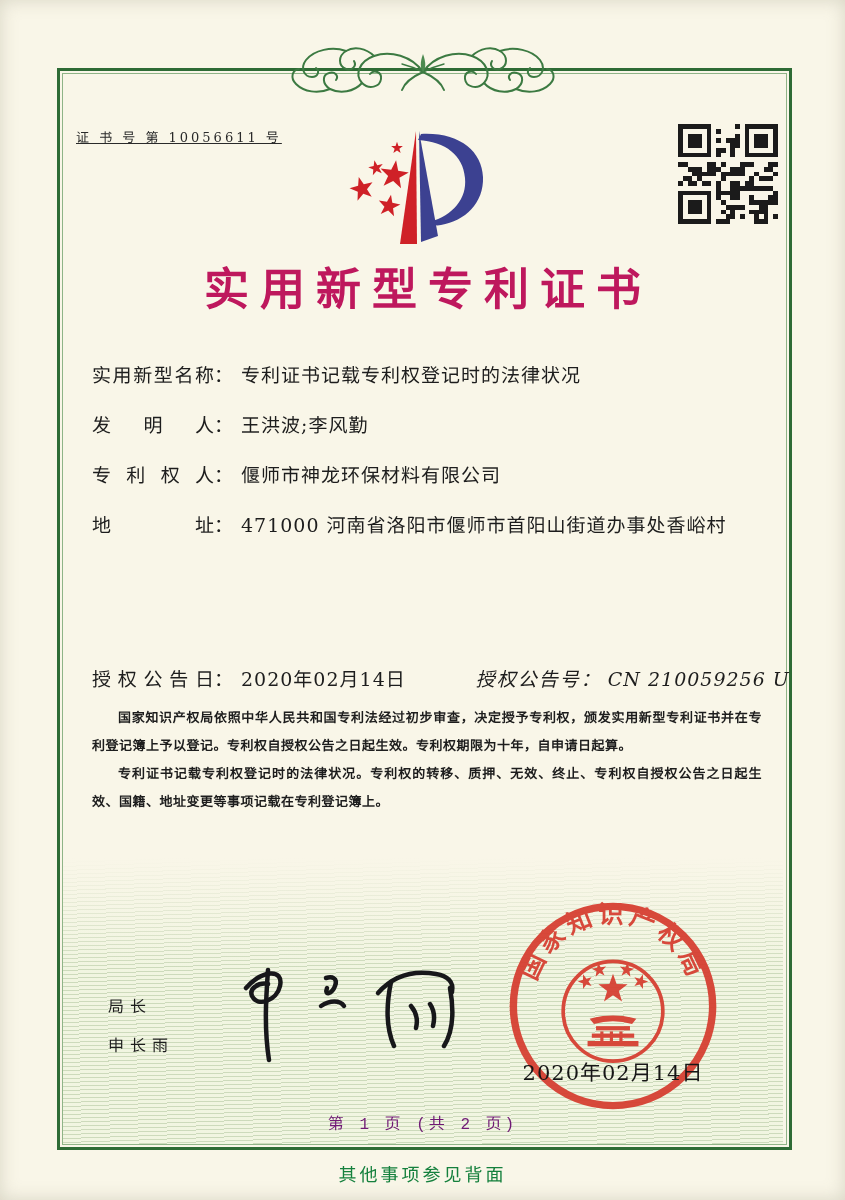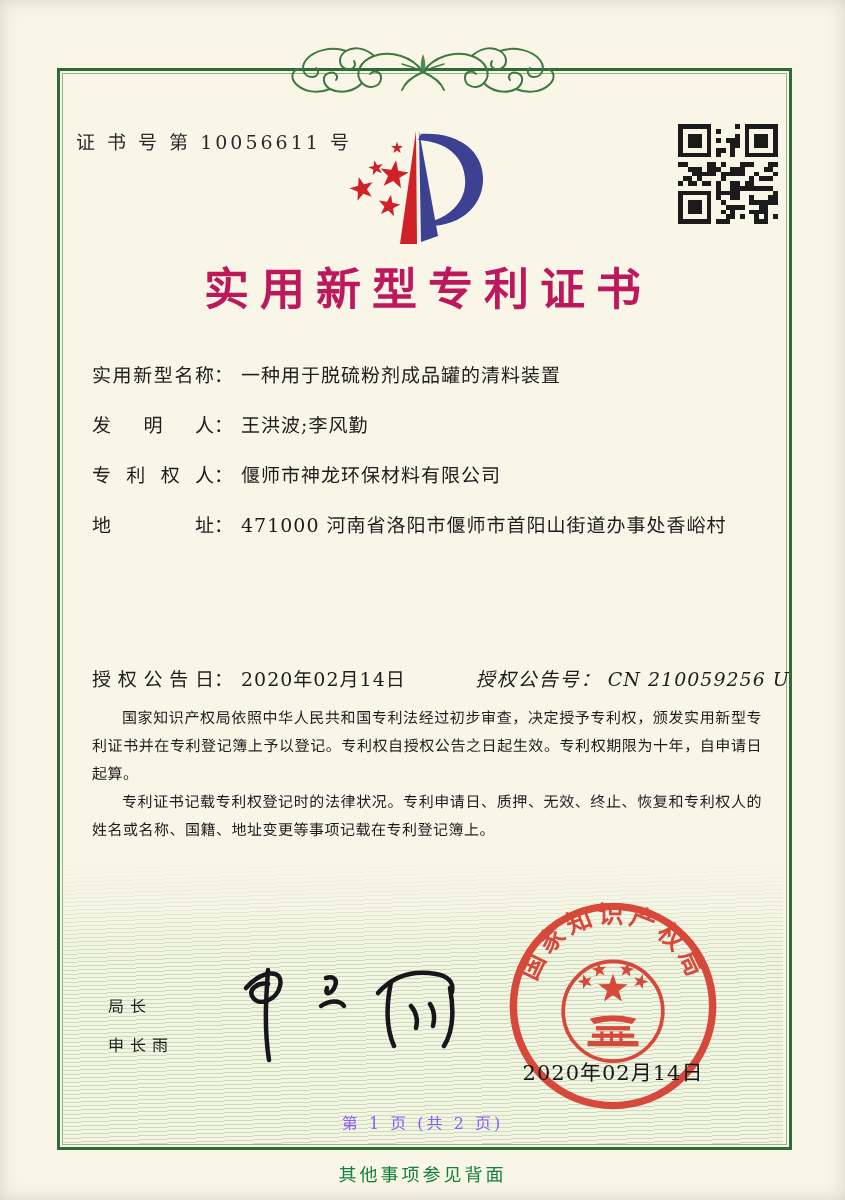--- a/index.html
+++ b/index.html
@@ -28,21 +28,21 @@
         rgba(168,195,150,.55) 0px, rgba(168,195,150,.55) 1px,
         rgba(240,245,224,.9) 1px, rgba(240,245,224,.9) 4px);
   }
   .wavefade{
     position:absolute;left:0;top:0;width:100%;height:110px;
     background:linear-gradient(#f9f6e8, rgba(249,246,232,0));
   }
   
   .certno{
     position:absolute;left:76px;top:127px;
-    font-size:19px;letter-spacing:3px;color:#2a2a2a;
+    font-size:13px;letter-spacing:3px;color:#2a2a2a;text-decoration:underline;
   }
   .logo{position:absolute;left:349px;top:129px;width:145px;height:122px;}
   .qr{position:absolute;left:678px;top:124px;width:100px;height:100px;}
   .title{
     position:absolute;left:0;right:0;top:253px;margin:0;
     text-align:center;font-size:45px;font-weight:bold;
     letter-spacing:11px;text-indent:11px;color:#be185d;
   }
   
   .fields{position:absolute;left:92px;top:362px;width:690px;}
@@ -53,35 +53,35 @@
     letter-spacing:0;
   }
   .fcolon{display:inline-block;margin-right:8px;}
   .fvalue{letter-spacing:1px;}
   .grant-row{position:absolute;left:92px;top:666px;font-size:19px;line-height:27px;white-space:nowrap;}
   .grant-right{margin-left:70px;font-style:italic;}
   .grant-right .flabel{width:auto;letter-spacing:2px;}
   
   .paras{
     position:absolute;left:92px;top:704px;width:670px;
-    font-size:15px;line-height:28px;text-align:justify;
+    font-size:13px;line-height:28px;text-align:justify;font-weight:bold;
   }
   .paras p{margin:0;text-indent:2em;letter-spacing:.5px;}
   
   .director{position:absolute;left:108px;top:993px;font-size:16px;letter-spacing:6px;}
   .director div{margin-bottom:15px;}
   .signature{position:absolute;left:228px;top:948px;width:240px;height:120px;}
   .seal{position:absolute;left:507px;top:900px;width:212px;height:212px;opacity:.93;}
   .seal-date{
     position:absolute;left:505px;top:1056px;width:216px;
     text-align:center;font-size:21px;letter-spacing:1px;color:#161616;
   }
   .pageinfo{
     position:absolute;left:0;right:0;top:1110px;
-    text-align:center;font-size:16px;letter-spacing:3px;color:#8b5cf6;
+    text-align:center;font-size:16px;letter-spacing:3px;color:#701a75;font-family:Liberation Mono, monospace;
   }
   .backnote{
     position:absolute;left:0;right:0;top:1160px;
     text-align:center;font-size:18px;letter-spacing:3px;color:#15803d;
   }
   .ornament{position:absolute;left:262px;top:42px;width:322px;height:58px;}
 </style>
 </head>
 <body>
 
@@ -261,40 +261,40 @@
           <rect x="17" y="20" width="1" height="1"></rect>
           <rect x="18" y="20" width="1" height="1"></rect>
         </g>
     </g>
   </svg>
 
   <h1 class="title">实用新型专利证书</h1>
 
   <div class="fields">
     <div class="frow">
-      <span class="flabel">实用新型名称</span><span class="fcolon">：</span><span class="fvalue">一种用于脱硫粉剂成品罐的清料装置</span>
+      <span class="flabel">实用新型名称</span><span class="fcolon">：</span><span class="fvalue">专利证书记载专利权登记时的法律状况</span>
     </div>
     <div class="frow">
       <span class="flabel">发明人</span><span class="fcolon">：</span><span class="fvalue">王洪波;李风勤</span>
     </div>
     <div class="frow">
       <span class="flabel">专利权人</span><span class="fcolon">：</span><span class="fvalue">偃师市神龙环保材料有限公司</span>
     </div>
     <div class="frow">
       <span class="flabel">地址</span><span class="fcolon">：</span><span class="fvalue">471000 河南省洛阳市偃师市首阳山街道办事处香峪村</span>
     </div>
   </div>
 
   <div class="grant-row">
     <span><span class="flabel">授权公告日</span><span class="fcolon">：</span><span class="fvalue">2020年02月14日</span></span><span class="grant-right"><span class="flabel">授权公告号</span><span class="fcolon">：</span><span class="fvalue">CN 210059256 U</span></span>
   </div>
 
   <div class="paras">
     <p>国家知识产权局依照中华人民共和国专利法经过初步审查，决定授予专利权，颁发实用新型专利证书并在专利登记簿上予以登记。专利权自授权公告之日起生效。专利权期限为十年，自申请日起算。</p>
-    <p>专利证书记载专利权登记时的法律状况。专利申请日、质押、无效、终止、恢复和专利权人的姓名或名称、国籍、地址变更等事项记载在专利登记簿上。</p>
+    <p>专利证书记载专利权登记时的法律状况。专利权的转移、质押、无效、终止、专利权自授权公告之日起生效、国籍、地址变更等事项记载在专利登记簿上。</p>
   </div>
 
   <div class="director">
     <div>局长</div>
     <div>申长雨</div>
   </div>
 
   <svg class="signature" viewBox="0 0 240 120">
     <g stroke="#17171a" stroke-width="4.5" fill="none" stroke-linecap="round" stroke-linejoin="round">
       <path d="M40,22 C38,50 36,80 41,112"></path>

